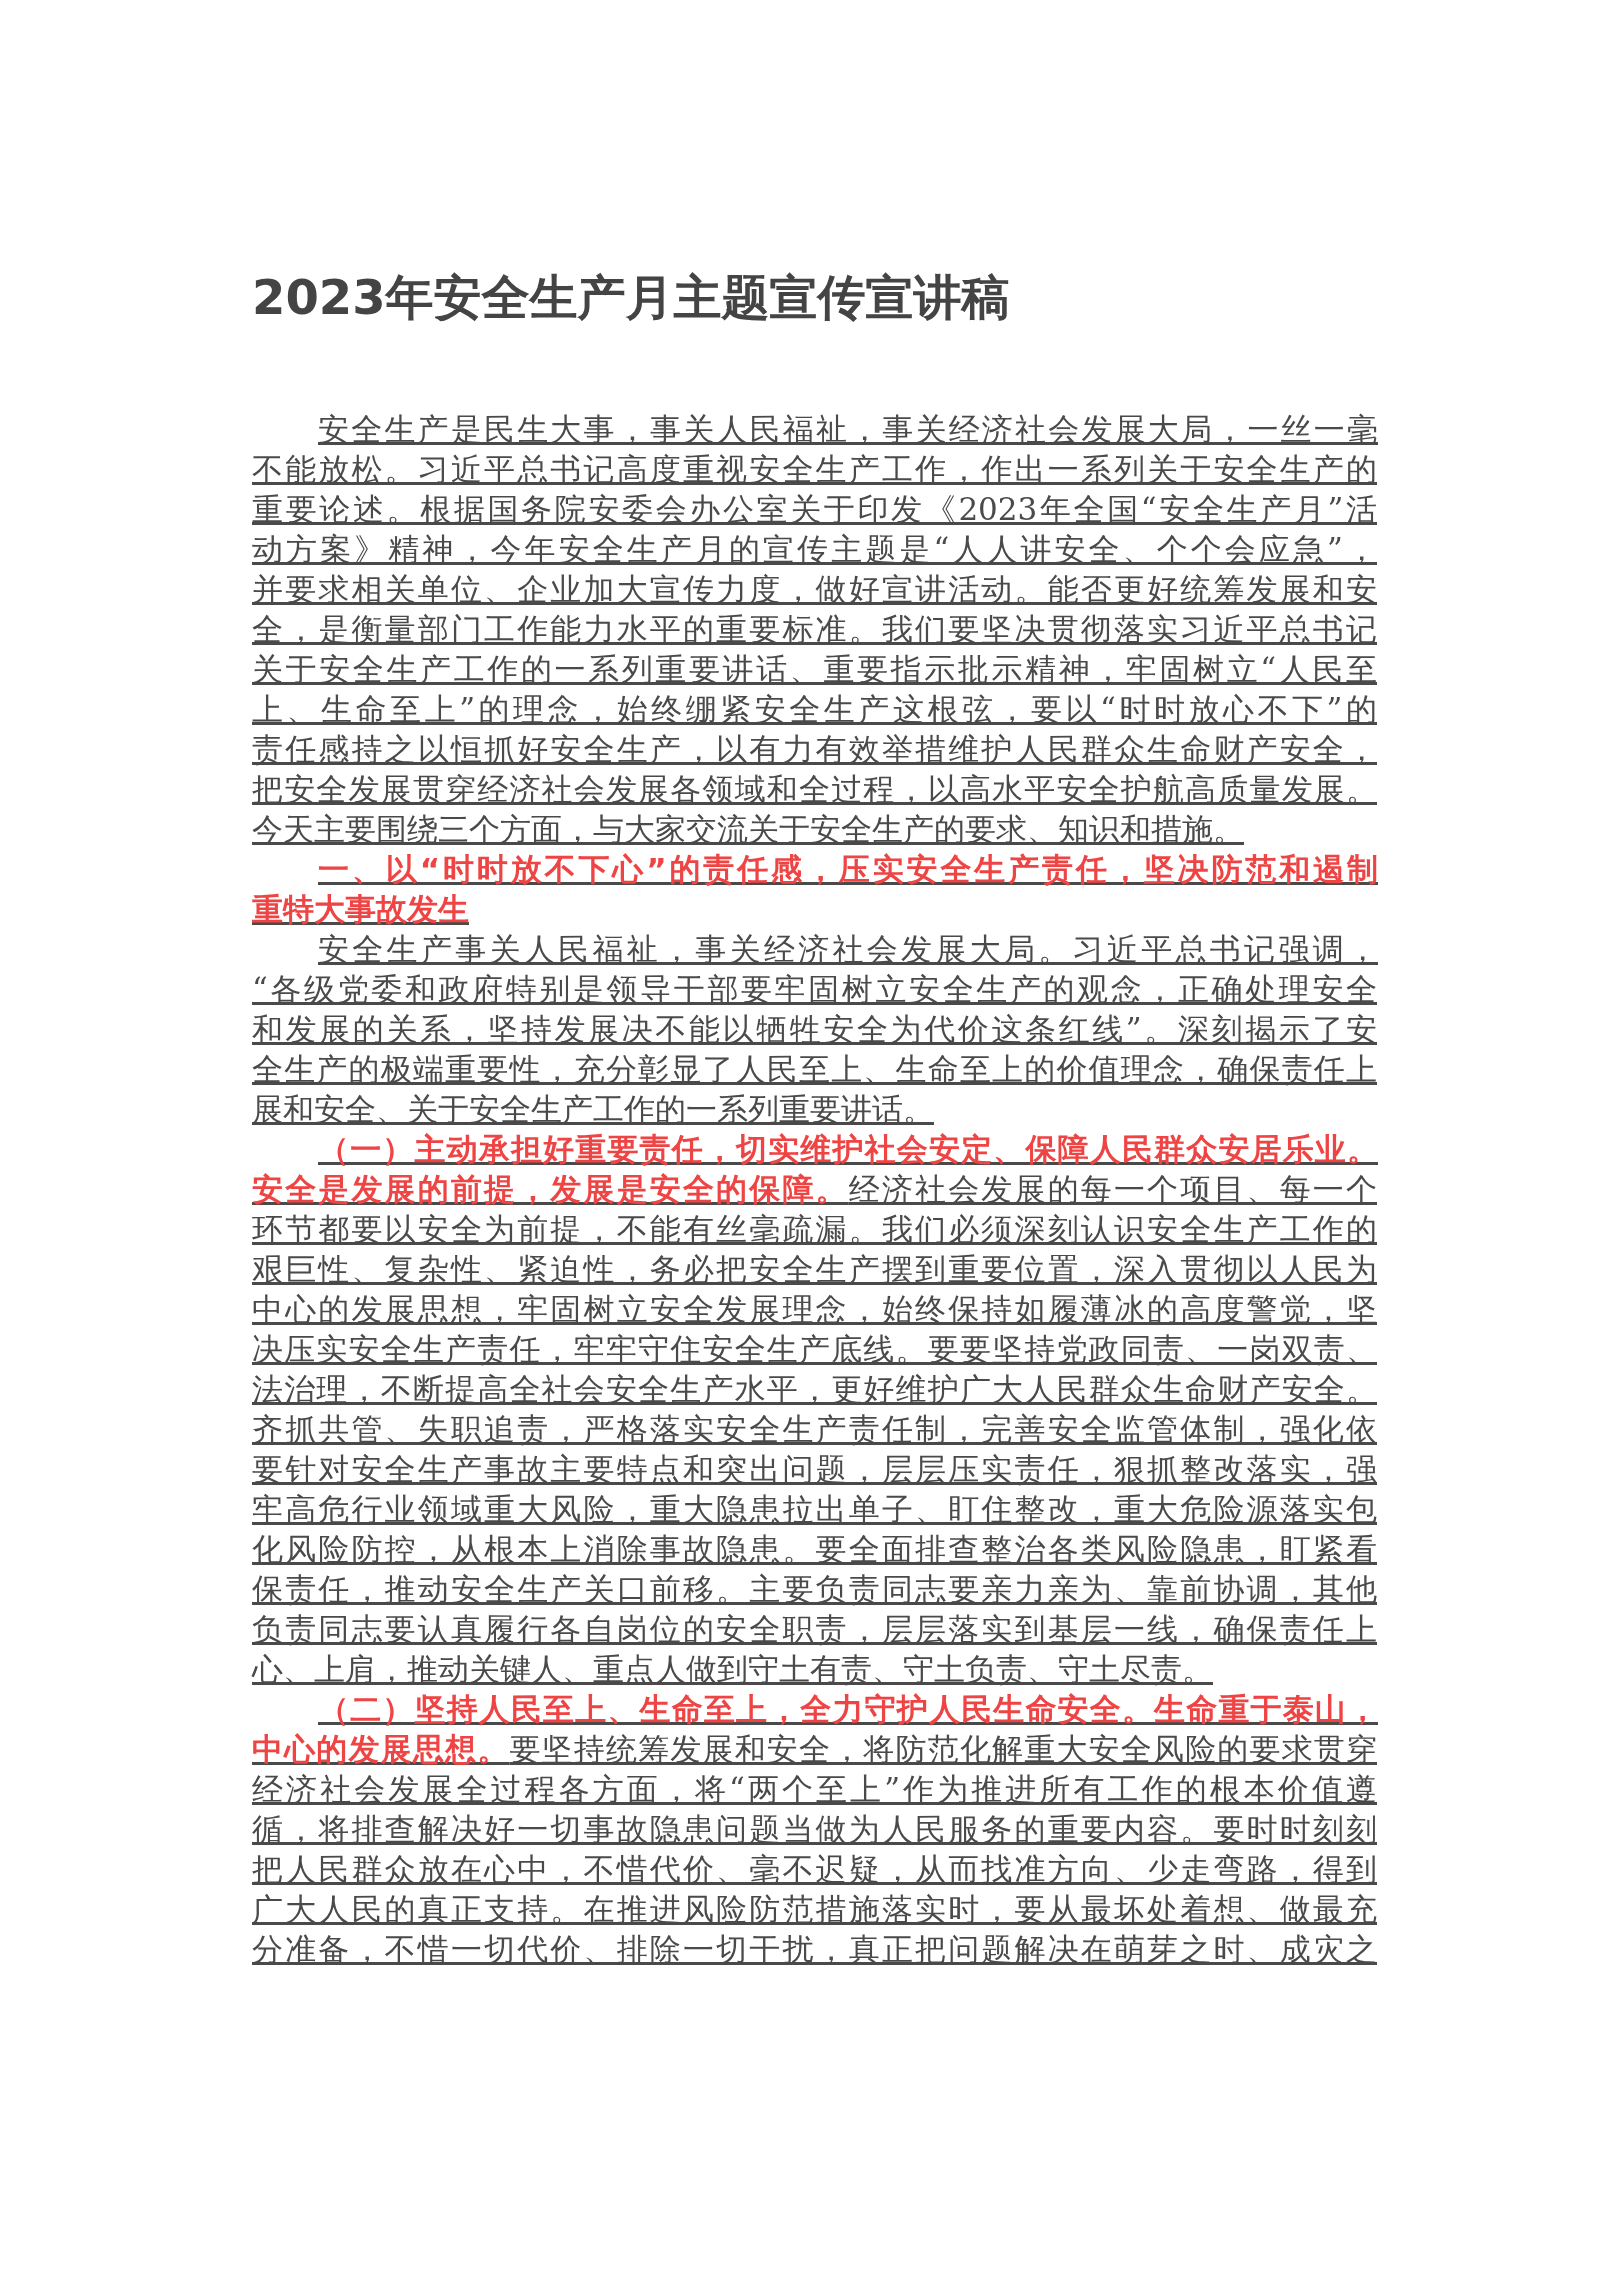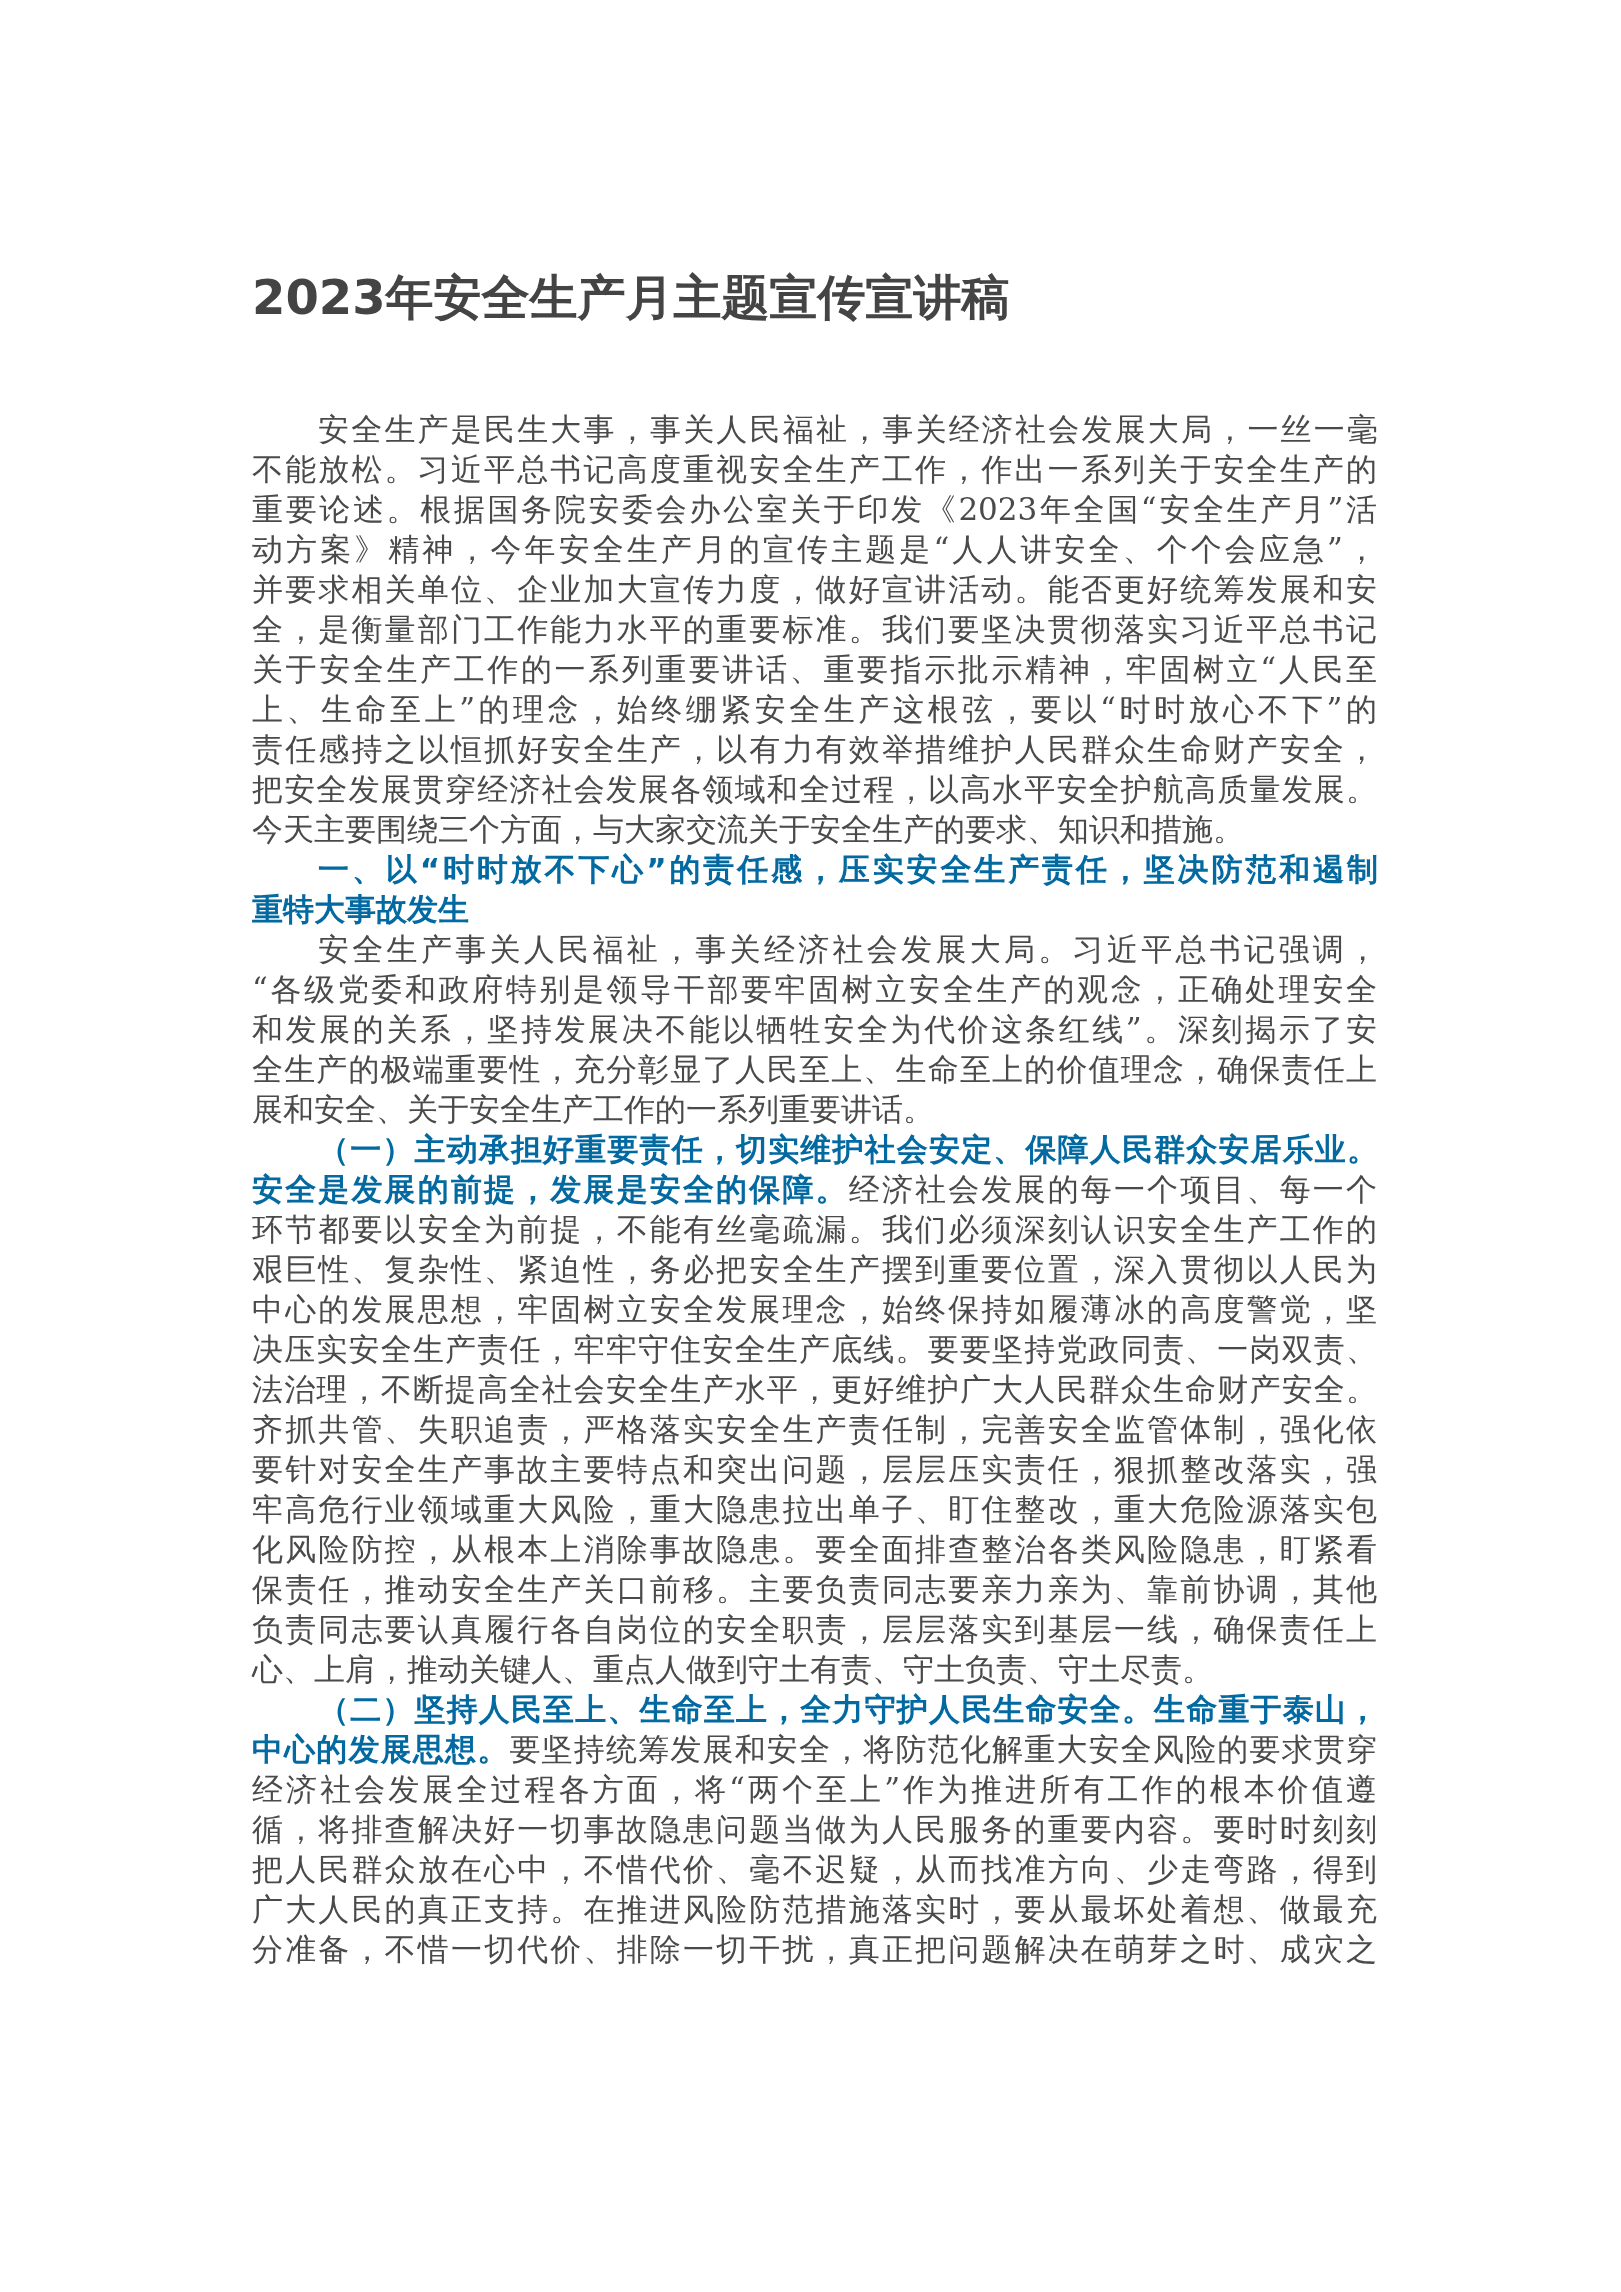--- a/index.html
+++ b/index.html
@@ -7,26 +7,26 @@
   .page { position: absolute; left: 4px; top: 0; width: 1621px; height: 2293px; background: #fff; }
   .title {
     position: absolute; left: 248px; top: 263px;
     font-family: "DejaVu Sans", "Liberation Sans", sans-serif;
     font-weight: bold; font-size: 48px; color: #444444;
     letter-spacing: 0px; white-space: nowrap; line-height: 69px;
   }
   .body {
     position: absolute; left: 248px; top: 409px; width: 1137px;
     font-family: "DejaVu Serif", "Liberation Serif", serif;
-    font-size: 31px; color: #4a4a4a; line-height: 40px;
+    font-size: 31px; color: #4a4a4a; line-height: 40px; text-decoration: underline;
   }
   .line { display: block; white-space: nowrap; height: 40px; text-align: justify; text-align-last: justify; width: 1125px; }
   .line.last { text-align-last: left; }
   .line.indent { padding-left: 66px; width: 1060px; }
-  .b { font-family: "DejaVu Sans", "Liberation Sans", sans-serif; font-weight: bold; color: #0369a1; }
+  .b { font-family: "DejaVu Sans", "Liberation Sans", sans-serif; font-weight: bold; color: #ef4444; }
 </style>
 </head>
 <body>
 
 <div class="page">
   <div class="title">2023年安全生产月主题宣传宣讲稿</div>
   <div class="body" id="doc-body">
       <div class="line indent"><span>安全生产是民生大事，事关人民福祉，事关经济社会发展大局，一丝一毫</span></div>
       <div class="line"><span>不能放松。习近平总书记高度重视安全生产工作，作出一系列关于安全生产的</span></div>
       <div class="line"><span>重要论述。根据国务院安委会办公室关于印发《2023年全国“安全生产月”活</span></div>

